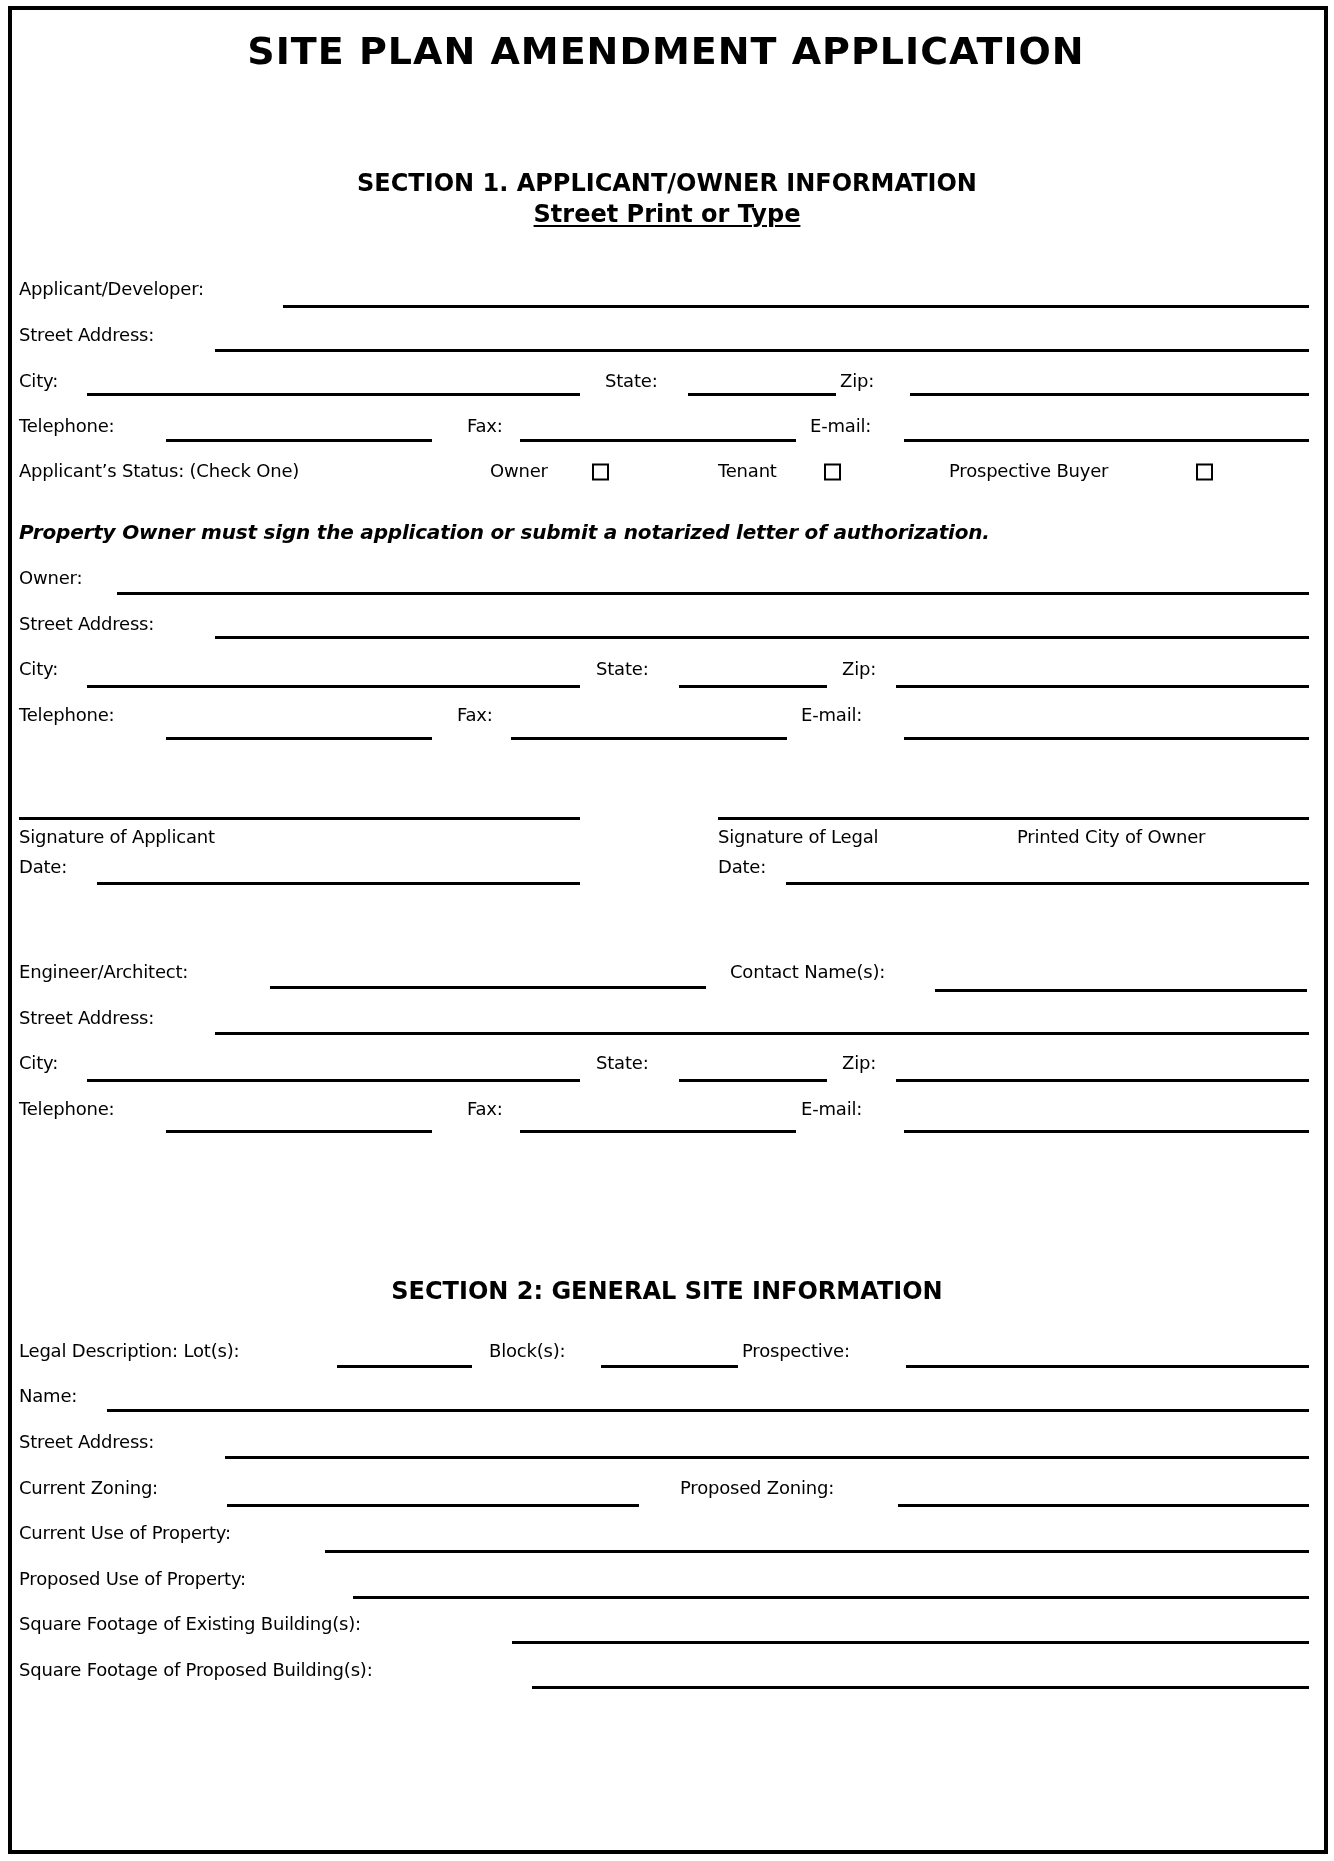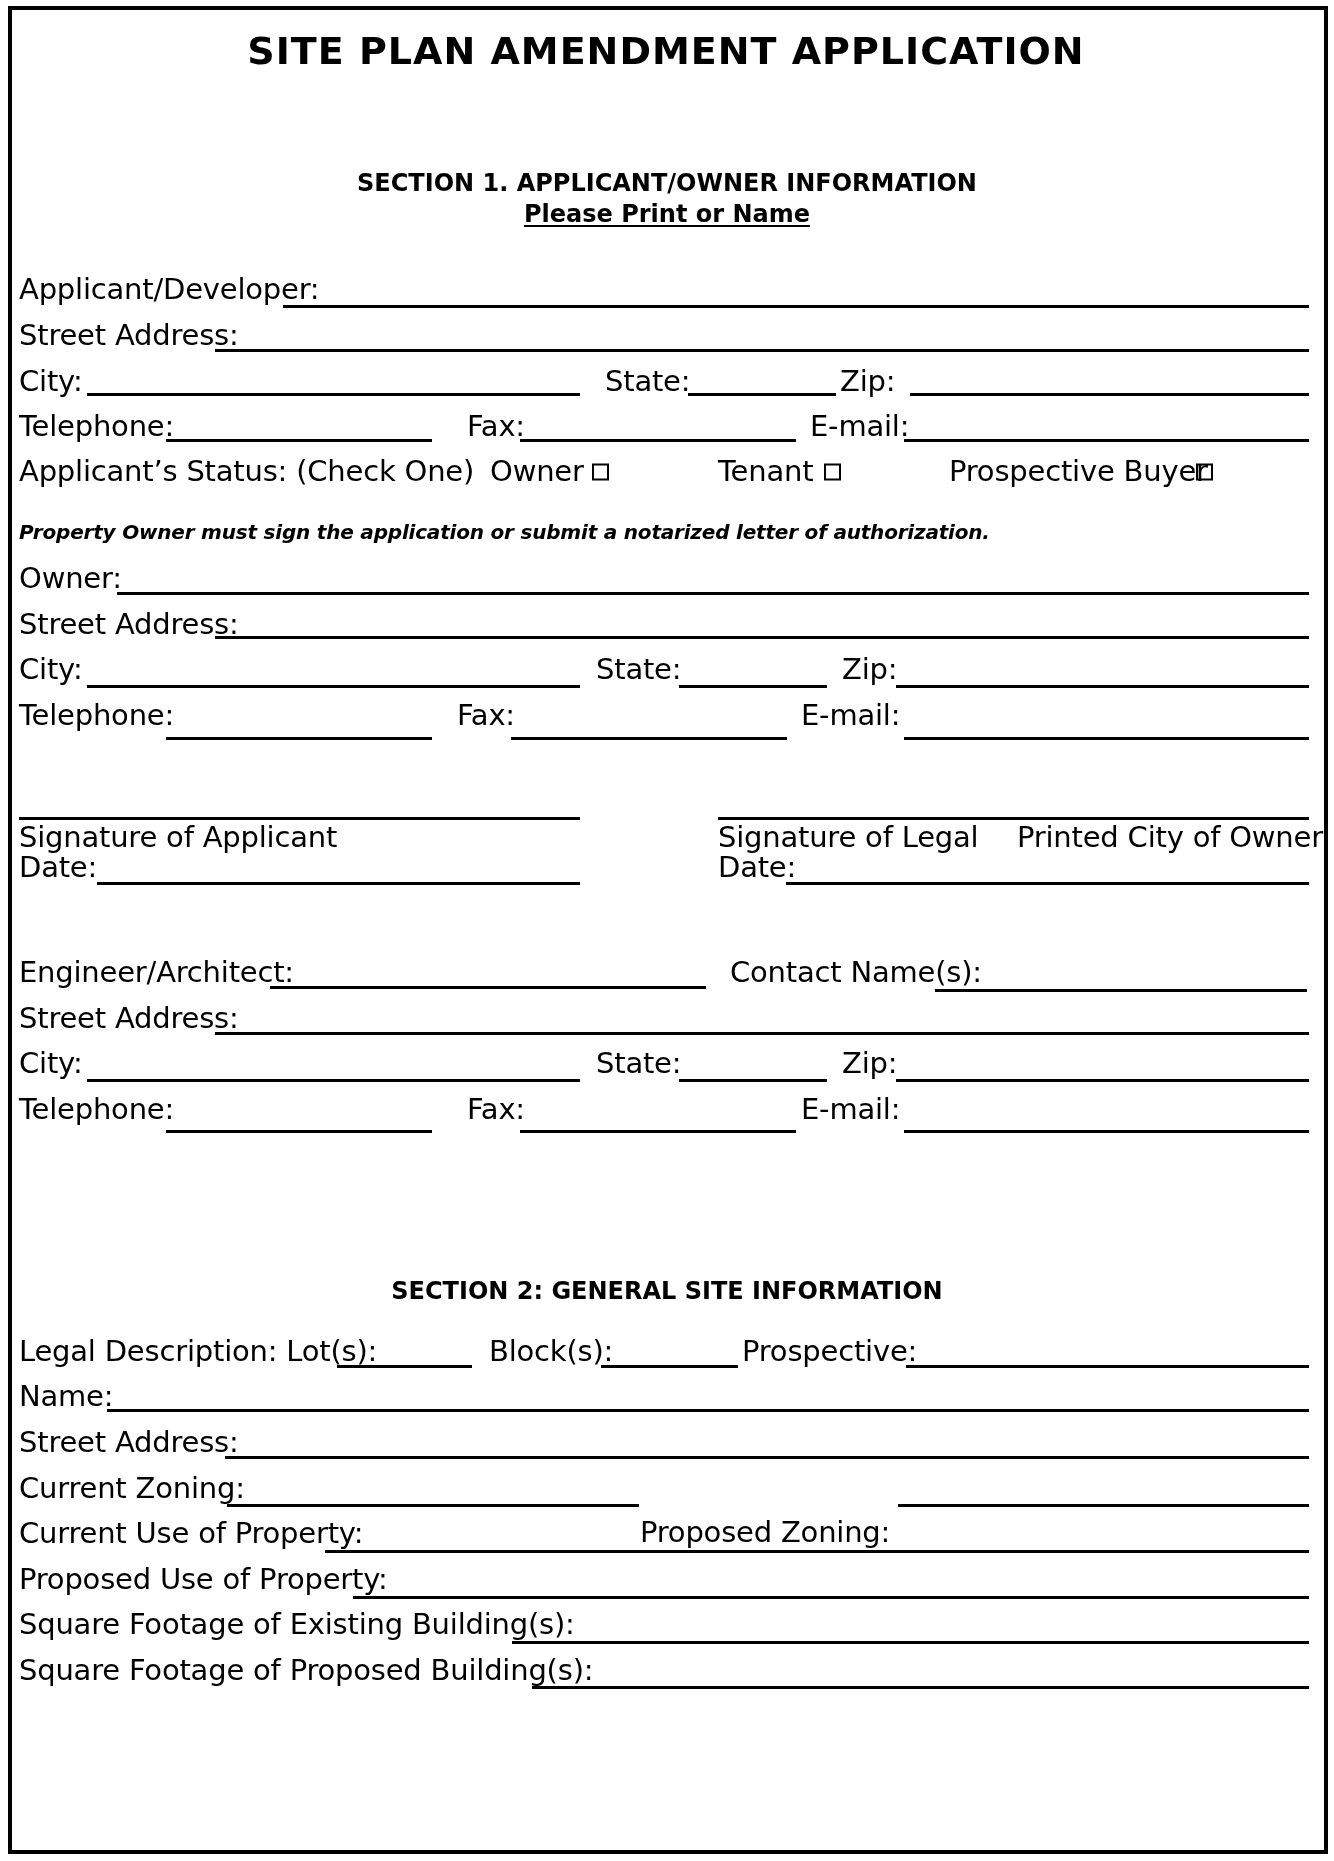--- a/index.html
+++ b/index.html
@@ -1,37 +1,37 @@
 <!DOCTYPE html>
 <html><head>
 <meta charset="utf-8">
 <style>
   html, body { margin:0; padding:0; background:#ffffff; }
   body { width:1334px; height:1861px; position:relative; overflow:hidden;
          font-family:"DejaVu Sans", sans-serif; color:#000; }
   .frame { position:absolute; left:8px; top:6px; width:1312px; height:1840px;
            border:4px solid #000; }
-  .t { position:absolute; font-size:29px; line-height:30px; white-space:nowrap; transform:translateY(-50%); letter-spacing:-0.2px; }
+  .t { position:absolute; font-size:18px; line-height:30px; white-space:nowrap; transform:translateY(-50%); letter-spacing:-0.2px; }
   .ln { position:absolute; height:3px; background:#000; }
   .title { position:absolute; left:0; width:1332px; text-align:center; top:28px;
            font-size:38px; font-weight:bold; line-height:46px; letter-spacing:1px; }
   .h2 { position:absolute; left:0; width:1334px; text-align:center; font-size:24px; font-weight:bold; line-height:28px; }
   .h2u { text-decoration:underline; text-decoration-thickness:2px; text-underline-offset:3px; }
   .note { font-weight:bold; font-style:italic; font-size:20px; }
   .cb { position:absolute; width:13px; height:13px; border:2.5px solid #000; transform:translateY(-50%); }
 </style>
 </head>
 <body>
 
 <div class="frame"></div>
 
 <div class="title">SITE PLAN AMENDMENT APPLICATION</div>
 
 <div class="h2" style="top:169px;">SECTION 1.  APPLICANT/OWNER INFORMATION</div>
-<div class="h2" style="top:200px;"><span class="h2u">Please Print or Name</span></div>
+<div class="h2" style="top:200px;"><span class="h2u">Street Print or Type</span></div>
 
 <span class="t" style="left:19px;top:289px;">Applicant/Developer:</span>
 <div class="ln" style="left:283px;top:305px;width:1026px;"></div>
 
 <span class="t" style="left:19px;top:335px;">Street Address:</span>
 <div class="ln" style="left:215px;top:349px;width:1094px;"></div>
 
 <span class="t" style="left:19px;top:381px;">City:</span>
 <div class="ln" style="left:87px;top:393px;width:493px;"></div>
 <span class="t" style="left:605px;top:381px;">State:</span>
@@ -119,21 +119,21 @@
 <div class="ln" style="left:906px;top:1365px;width:403px;"></div>
 
 <span class="t" style="left:19px;top:1396px;">Name:</span>
 <div class="ln" style="left:107px;top:1409px;width:1202px;"></div>
 
 <span class="t" style="left:19px;top:1442px;">Street Address:</span>
 <div class="ln" style="left:225px;top:1456px;width:1084px;"></div>
 
 <span class="t" style="left:19px;top:1488px;">Current Zoning:</span>
 <div class="ln" style="left:227px;top:1504px;width:412px;"></div>
-<span class="t" style="left:640px;top:1488px;margin-top:44px;">Proposed Zoning:</span>
+<span class="t" style="left:680px;top:1488px;">Proposed Zoning:</span>
 <div class="ln" style="left:898px;top:1504px;width:411px;"></div>
 
 <span class="t" style="left:19px;top:1533px;">Current Use of Property:</span>
 <div class="ln" style="left:325px;top:1550px;width:984px;"></div>
 
 <span class="t" style="left:19px;top:1579px;">Proposed Use of Property:</span>
 <div class="ln" style="left:353px;top:1596px;width:956px;"></div>
 
 <span class="t" style="left:19px;top:1624px;">Square Footage of Existing Building(s):</span>
 <div class="ln" style="left:512px;top:1641px;width:797px;"></div>

